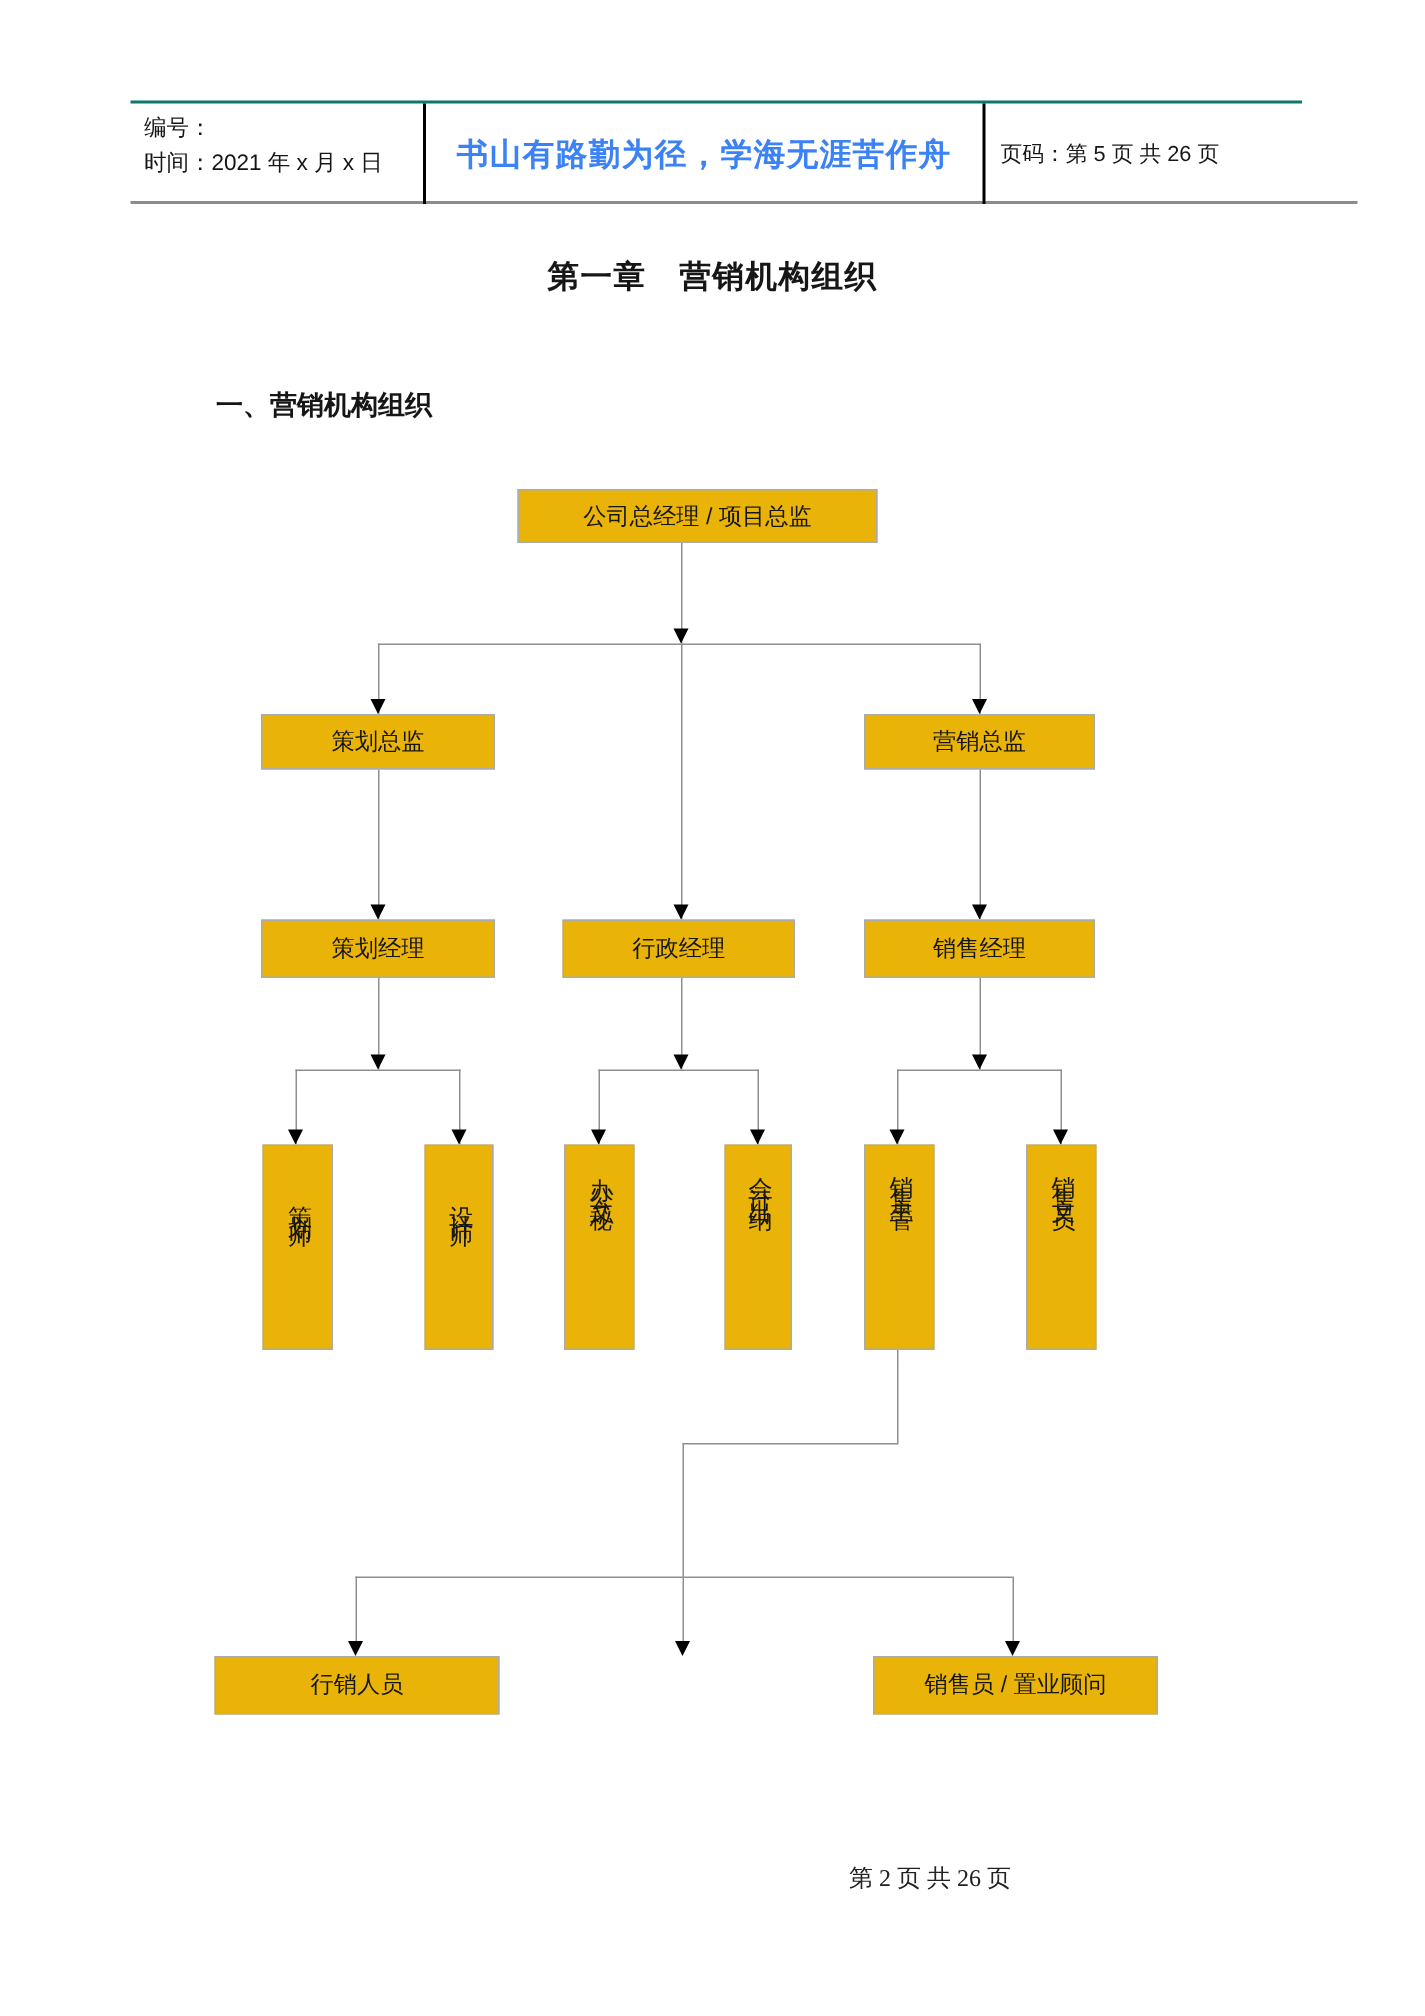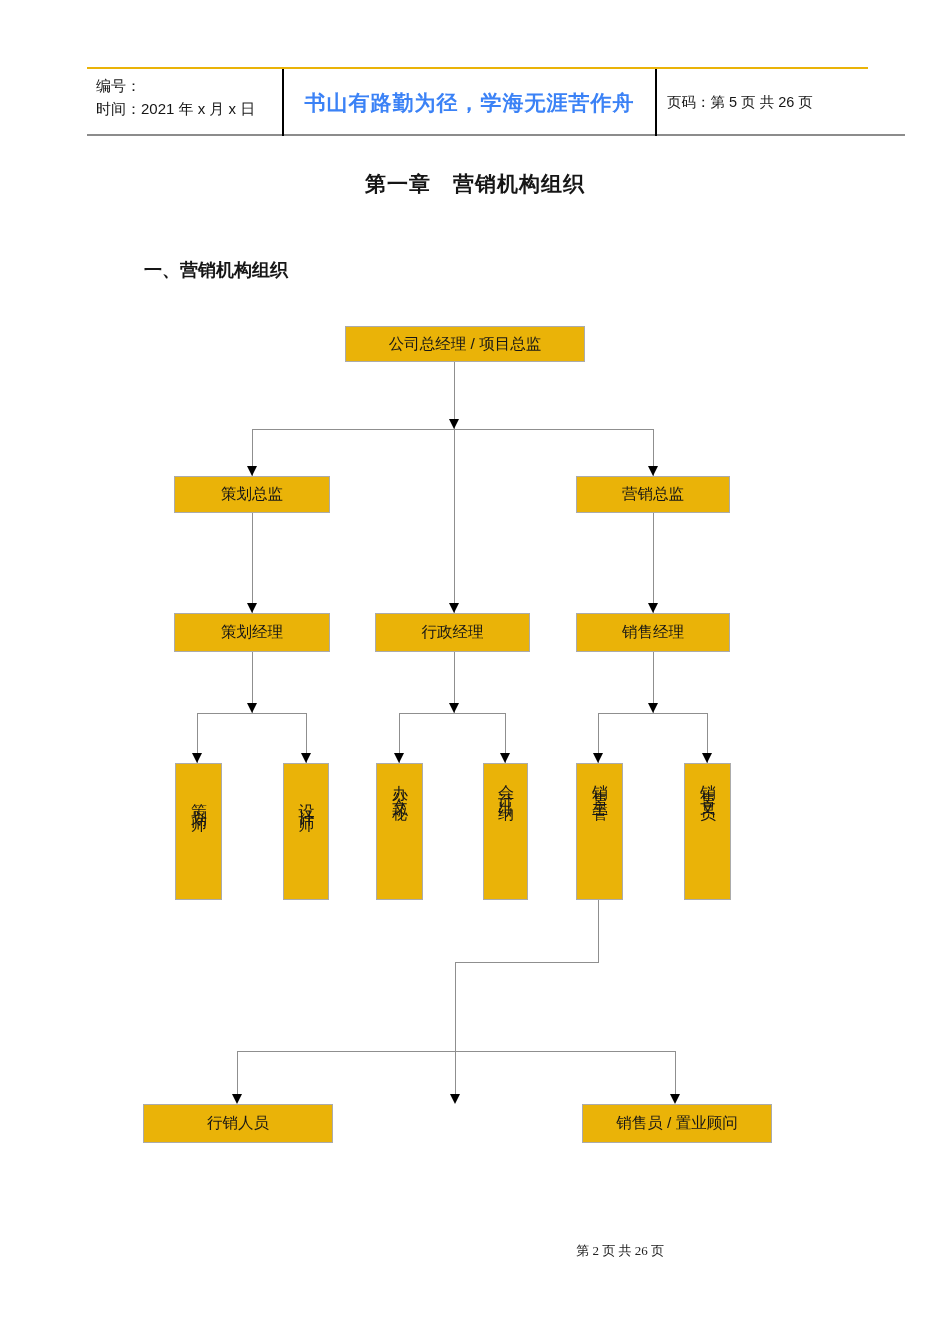--- a/index.html
+++ b/index.html
@@ -4,21 +4,21 @@
 <style>
   html,body{margin:0;padding:0;}
   body{
     width:950px;height:1344px;background:#ffffff;position:relative;
     font-family:"Liberation Sans","DejaVu Sans",sans-serif;color:#161616;
     overflow:hidden;
   }
   
   .hdr-table{
     position:absolute;left:87px;top:67px;width:781px;height:69px;
-    border-top:2px solid #eab308;display:flex;box-sizing:border-box;
+    border-top:2px solid #0f766e;display:flex;box-sizing:border-box;
   }
   .hdr-cell{box-sizing:border-box;height:100%;}
   .hdr-c1{width:195px;padding:5px 0 0 9px;font-size:15px;line-height:23px;}
   .hdr-c2{width:373px;border-left:2px solid #000;display:flex;align-items:center;justify-content:center;}
   .hdr-c3{width:213px;border-left:2px solid #000;display:flex;align-items:center;padding-left:10px;font-size:14.5px;}
   .motto{font-size:21px;font-weight:bold;letter-spacing:1px;}
   .hdr-rule{position:absolute;left:87px;top:134px;width:818px;height:2px;background:#8c8c8c;}
   
   .doc-title{
     position:absolute;left:0;top:170px;width:950px;text-align:center;
@@ -42,21 +42,21 @@
   .vl{position:absolute;width:1px;background:#8f8f8f;}
   .hl{position:absolute;height:1px;background:#8f8f8f;}
   .ar{
     position:absolute;width:0;height:0;
     border-left:5px solid transparent;border-right:5px solid transparent;
     border-top:10px solid #000;
   }
   
   .footer{
     position:absolute;left:480px;top:1242px;width:280px;text-align:center;
-    font-family:"Liberation Serif","DejaVu Serif",serif;font-size:13px;color:#222;
+    font-family:"Liberation Serif","DejaVu Serif",serif;font-size:16px;color:#222;
   }
 </style>
 </head>
 <body>
 
 <div class="hdr-rule"></div>
 <div class="hdr-table">
   <div class="hdr-cell hdr-c1">
     <div>编号：</div>
     <div>时间：2021 年 x 月 x 日</div>

